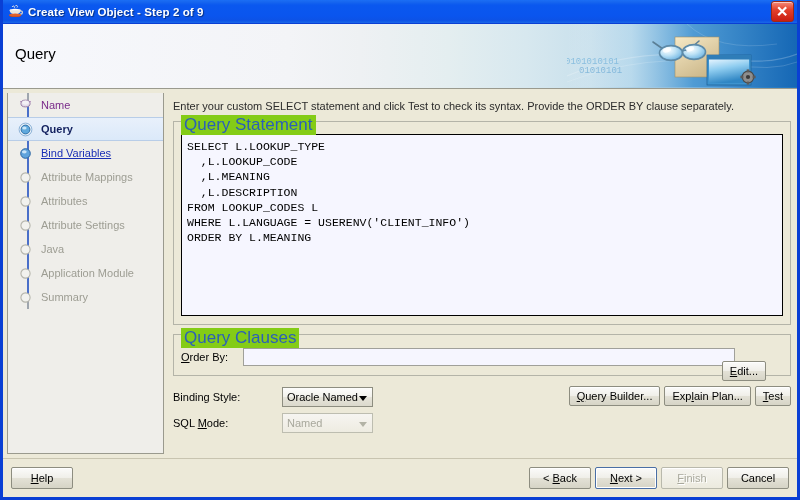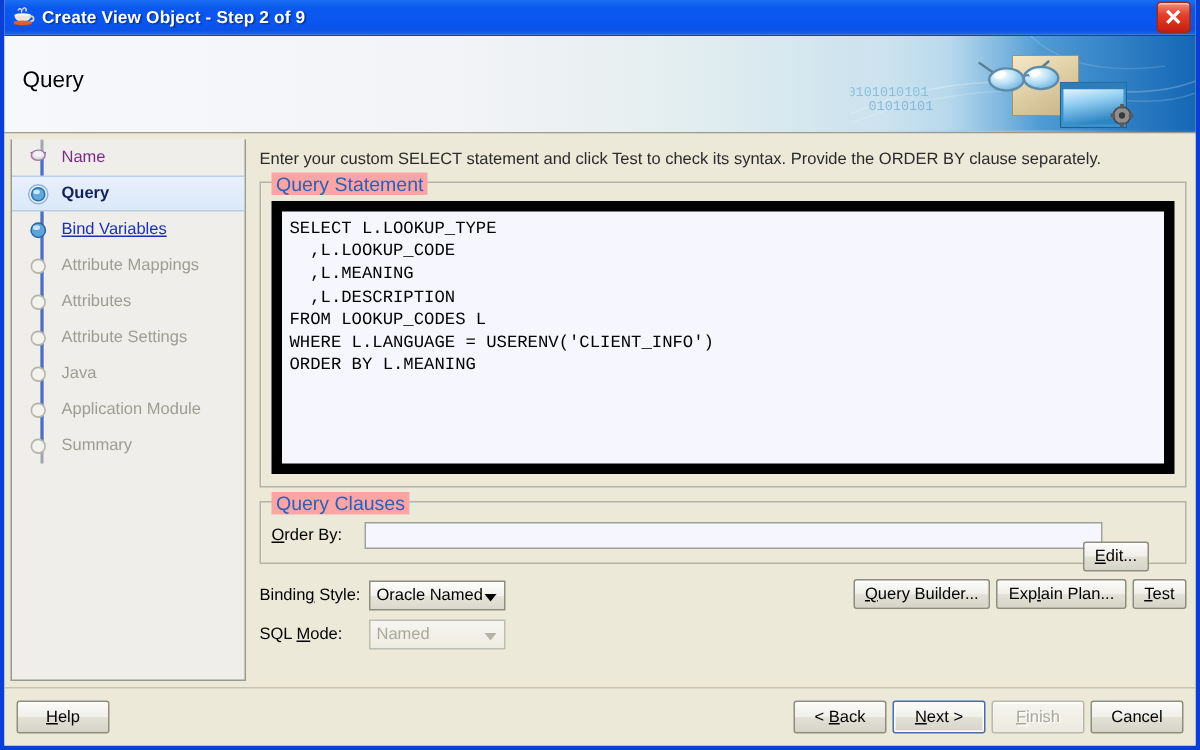--- a/index.html
+++ b/index.html
@@ -199,31 +199,31 @@
   .group {
     border: 1px solid #b4b4a8;
     position: relative;
     margin-bottom: 9px;
   }
   .group > legend,
   .group-title {
     position: absolute;
     top: -7px;
     left: 7px;
-    background: #fca5a5;
+    background: #84cc16;
     padding: 0 3px;
-    font-size: 13px;
+    font-size: 17px;
     color: #2b5fb8;
     text-align: center;
   }
   .group-body { padding: 12px 7px 8px 7px; }
 
   .sql-area {
     background: #f6f6ff;
-    border: 7px solid #000000;
+    border: 1px solid #000000;
     height: 182px;
     box-sizing: border-box;
     padding: 4px 5px;
     overflow: hidden;
     font-family: "Liberation Mono", "DejaVu Sans Mono", monospace;
     font-size: 11.5px;
     color: #000000;
     line-height: 15.2px;
     white-space: pre;
     cursor: text;
@@ -291,20 +291,21 @@
     display: flex;
     align-items: flex-start;
     margin-top: 1px;
   }
   .left-controls { flex: 0 0 auto; }
   .ctrl-row {
     display: flex;
     align-items: center;
     height: 22px;
     margin-bottom: 4px;
+    gap: 36px;
   }
   .ctrl-label {
     width: 73px;
     flex: 0 0 73px;
     font-size: 11px;
   }
   .combo {
     width: 91px;
     height: 20px;
     box-sizing: border-box;

